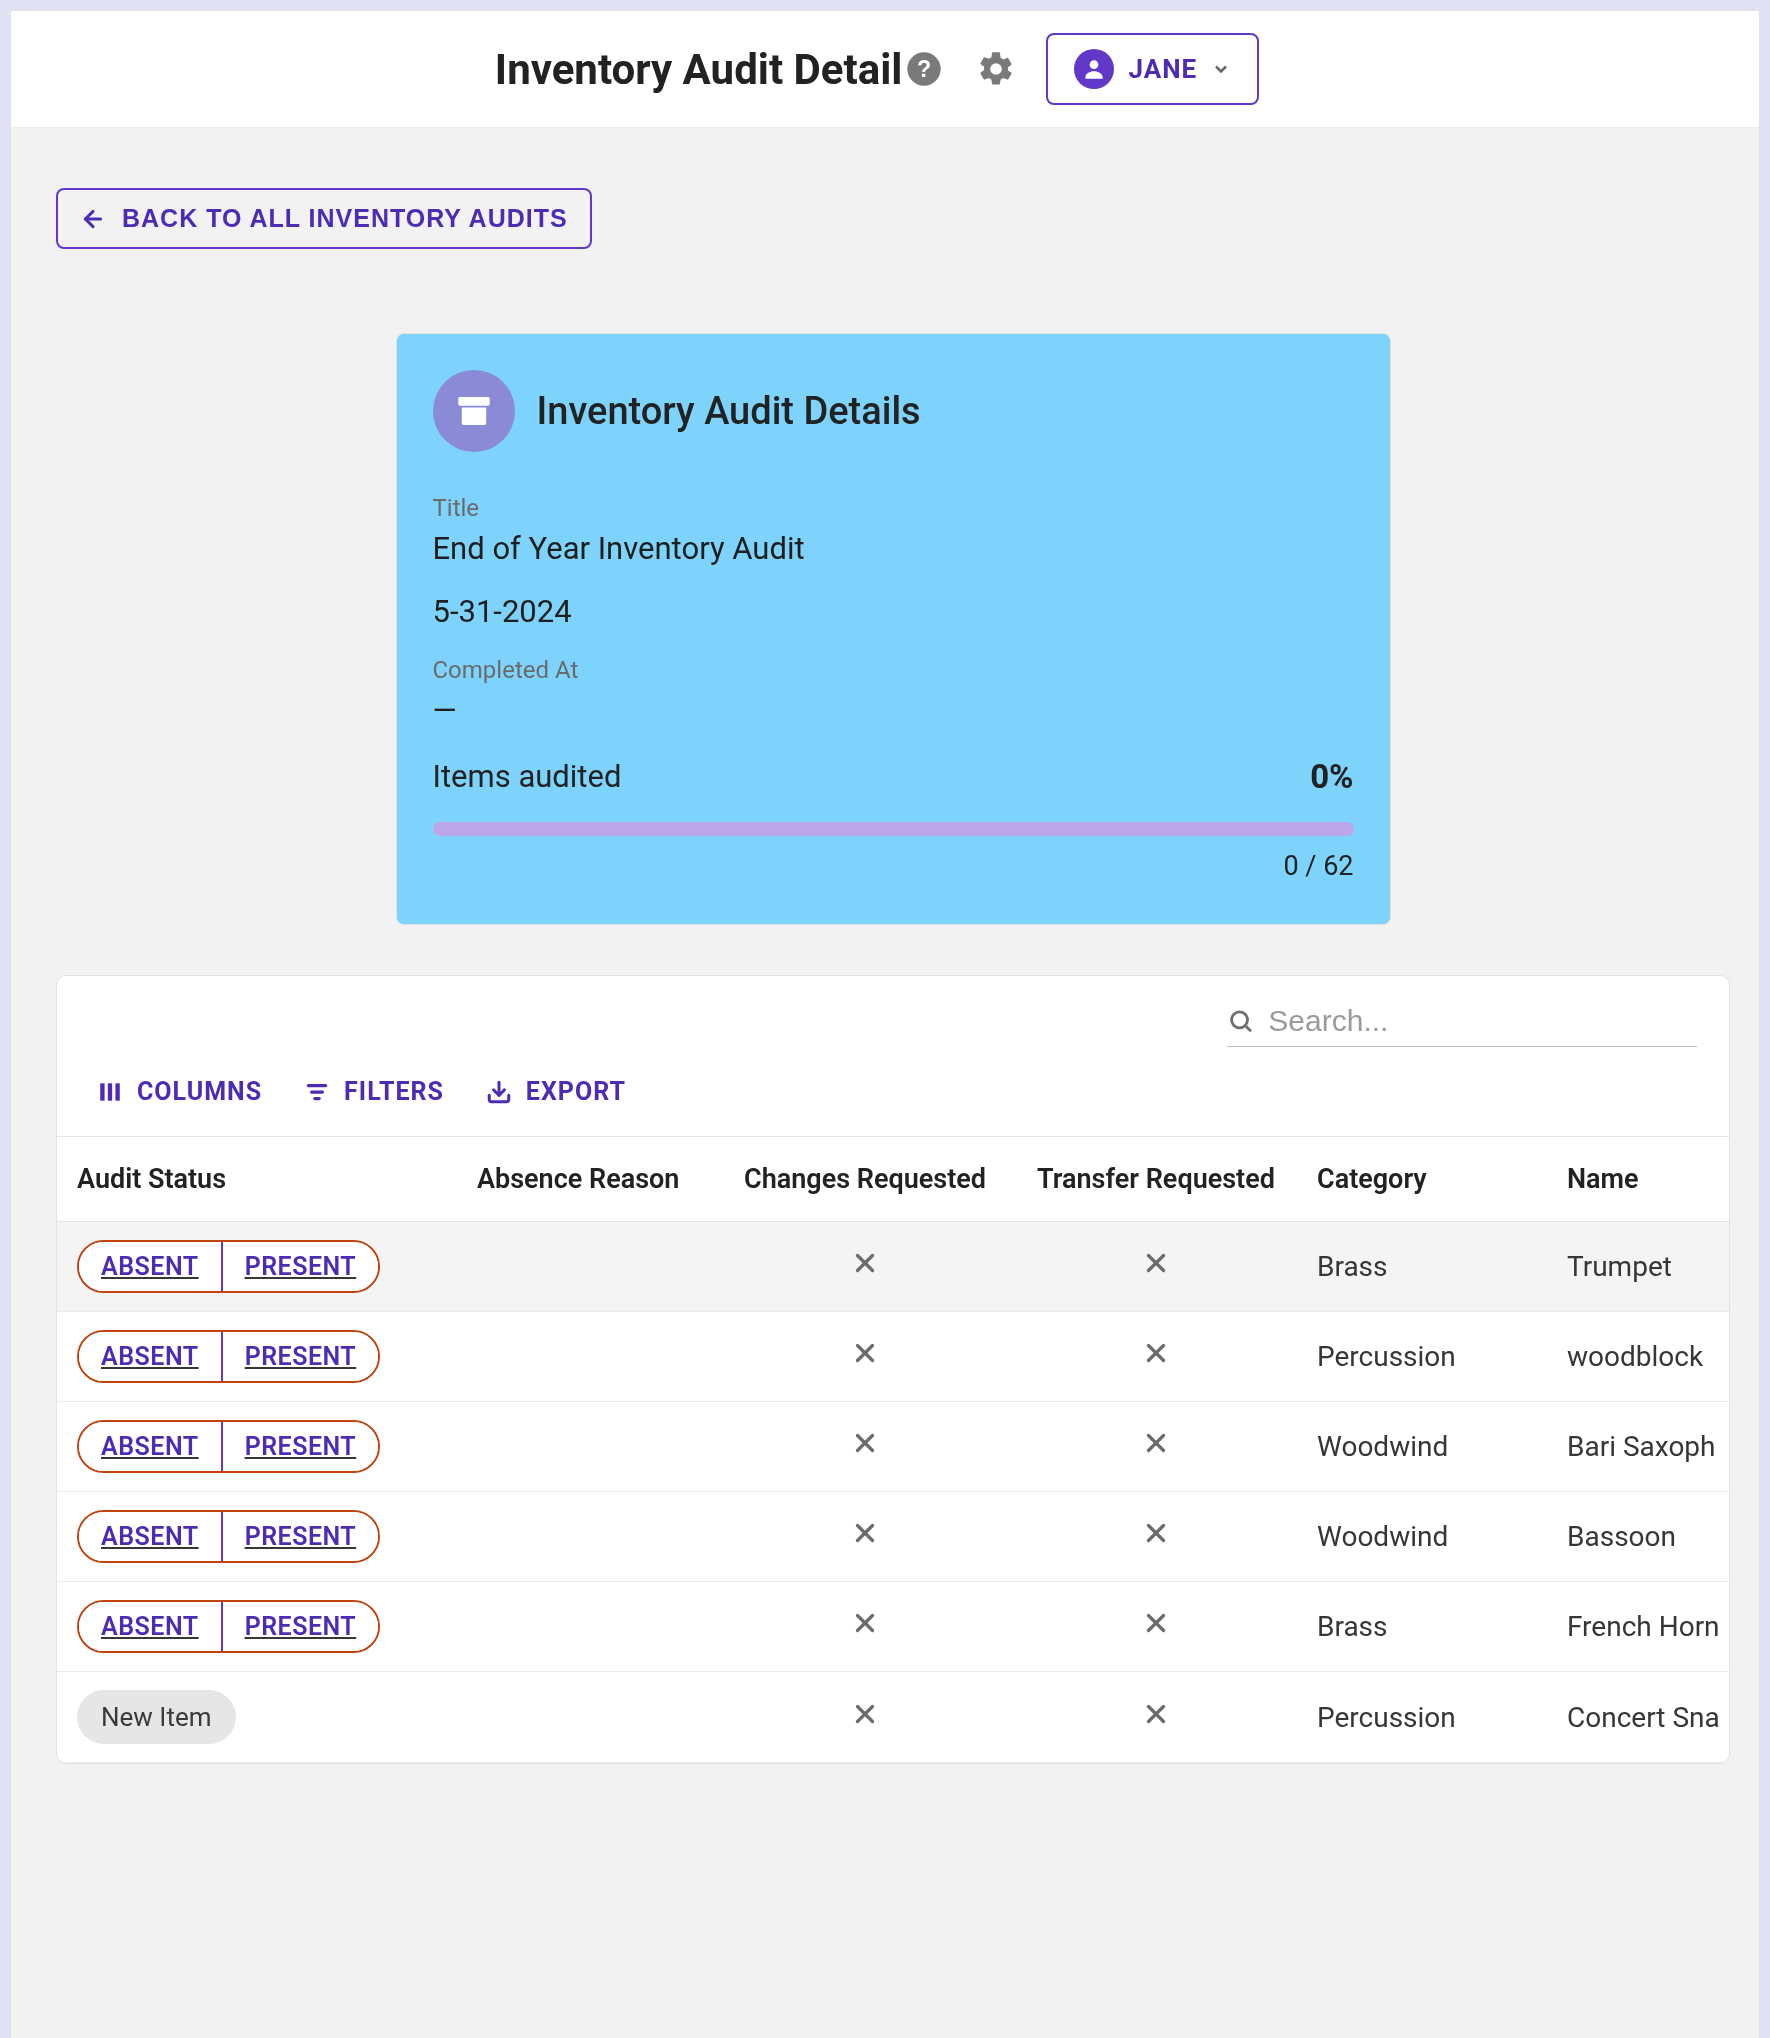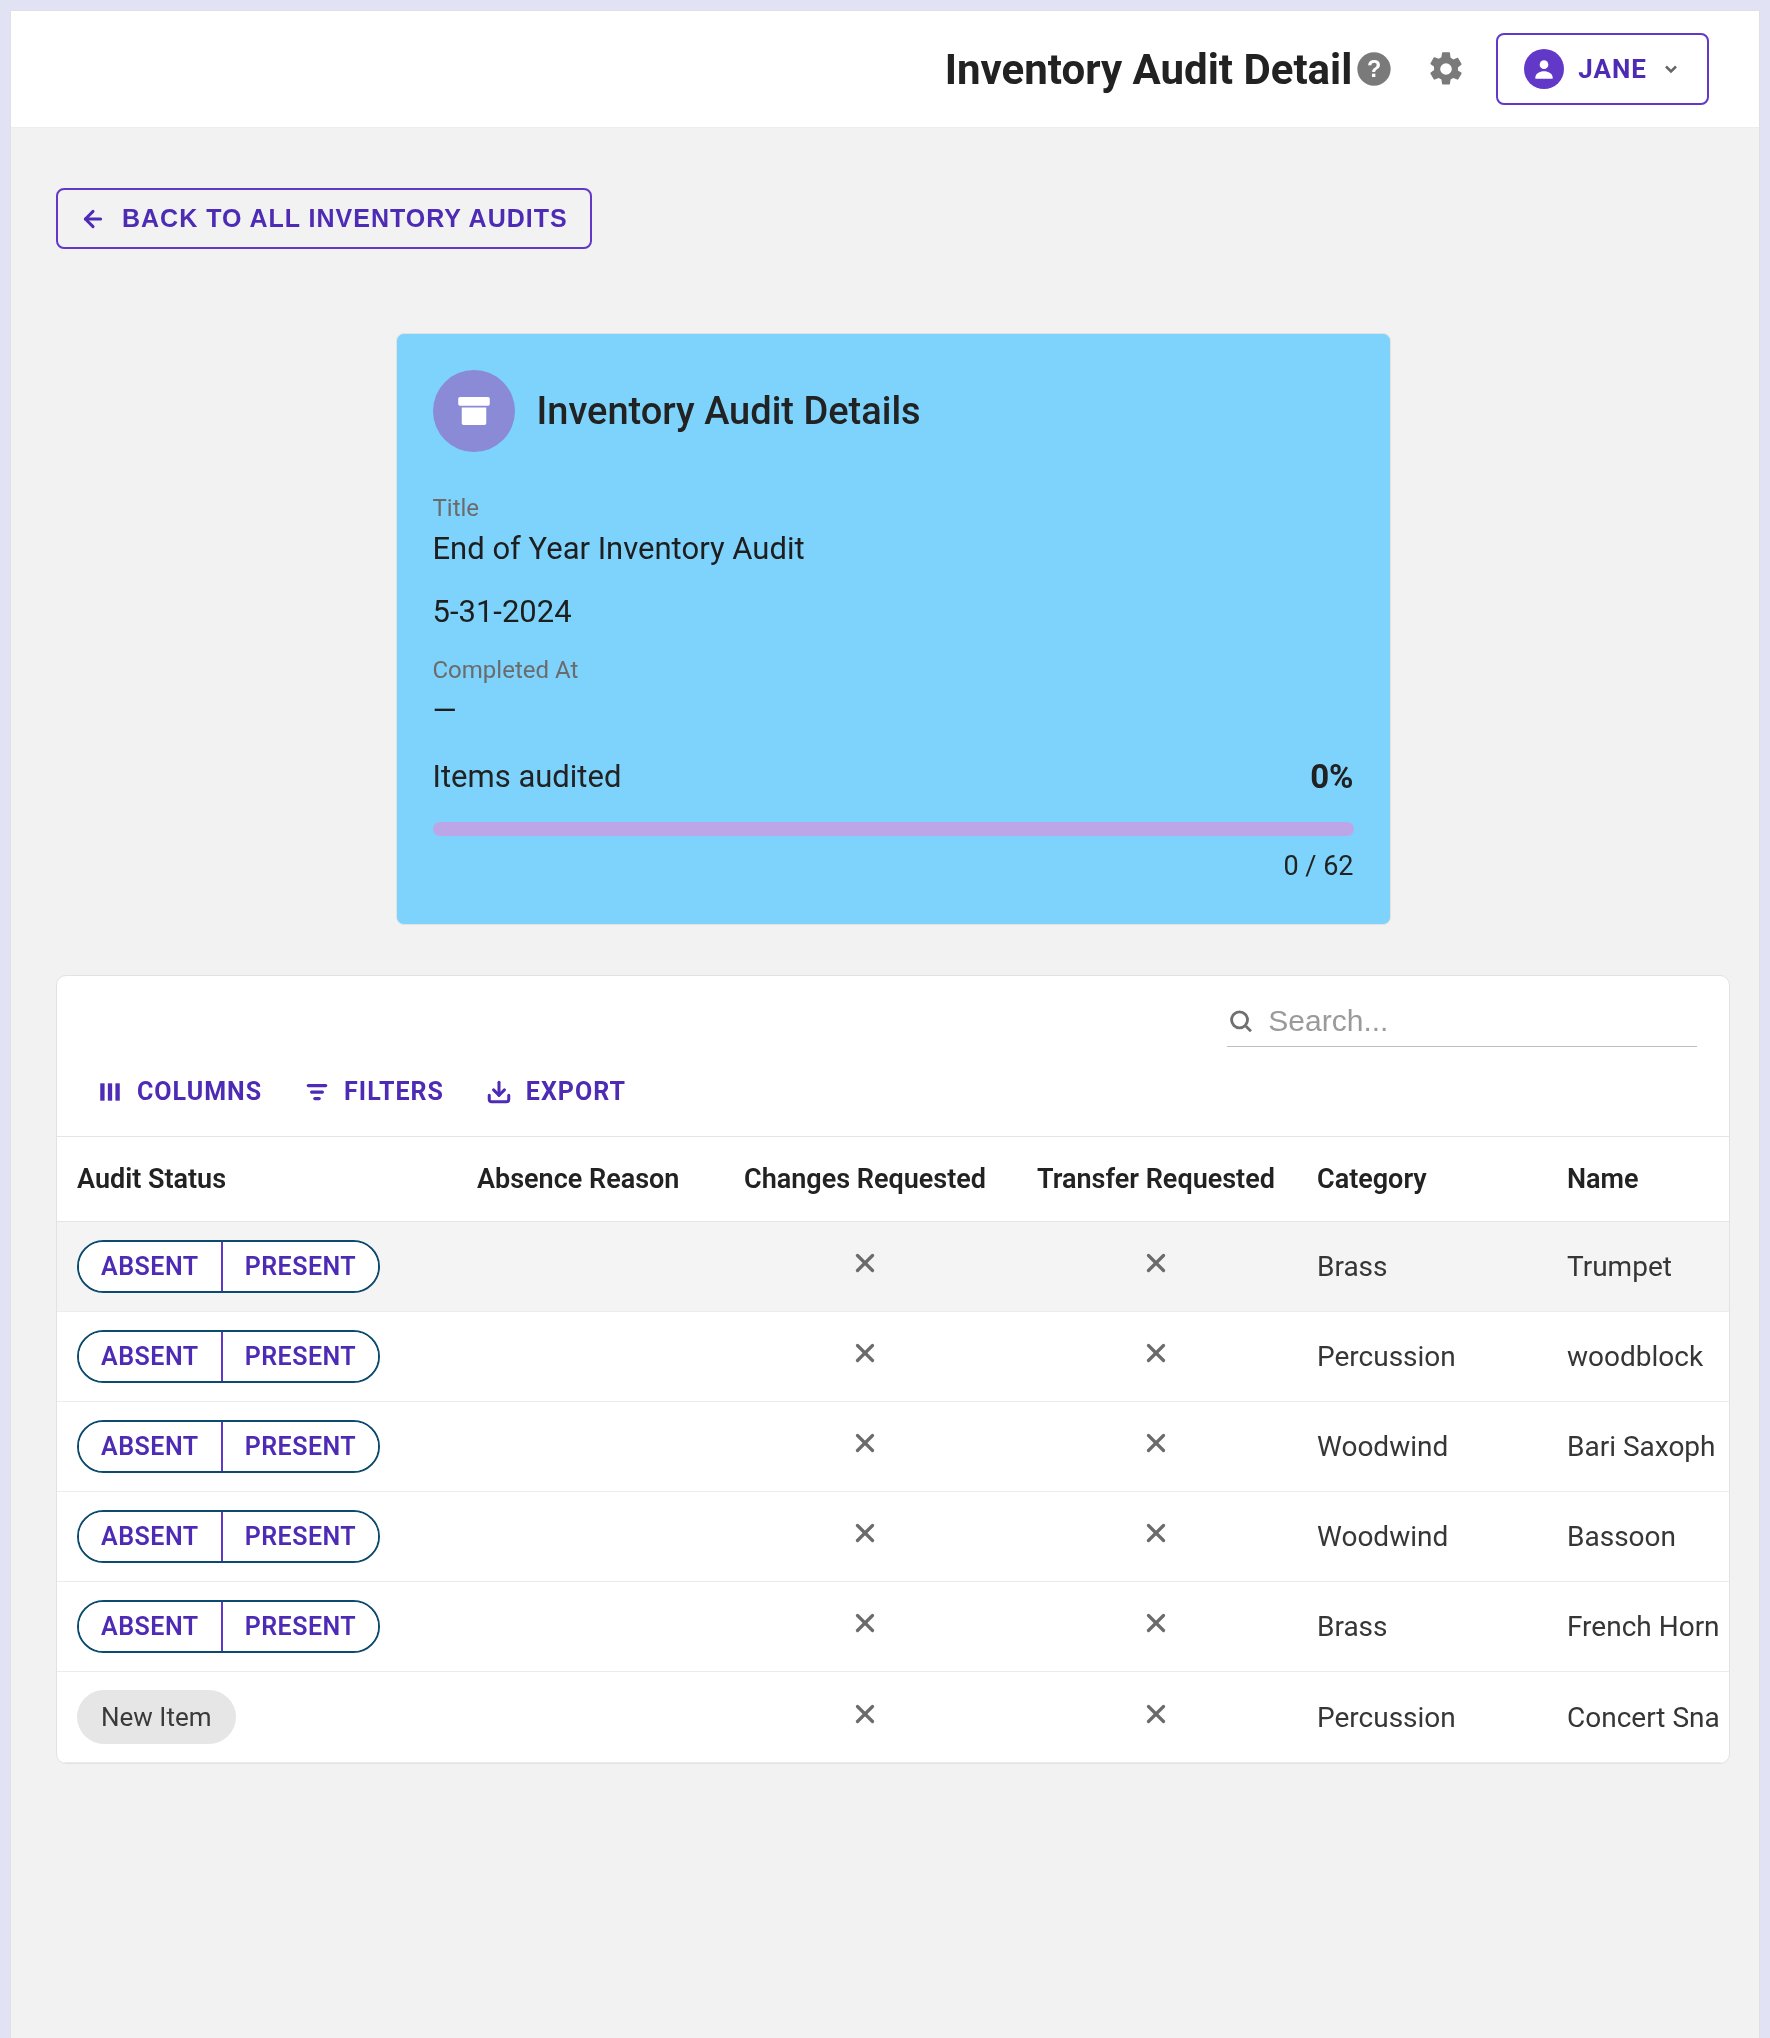--- a/index.html
+++ b/index.html
@@ -13,21 +13,21 @@
     margin: 10px;
     background: #f2f2f3;
     border: 1px solid #e0e0e0;
     min-height: 100vh;
   }
   
   .header {
     background: #ffffff;
     display: flex;
     align-items: center;
-    justify-content: flex-end;
+    justify-content: center;
     padding: 22px 50px 22px 34px;
     border-bottom: 1px solid #ededed;
   }
   .header-title {
     font-size: 42px;
     font-weight: 700;
     color: #222;
   }
   .header-right {
     display: flex;
@@ -229,23 +229,24 @@
   .data-table tbody tr.selected-row { background: #f4f4f4; }
   .col-status { width: 400px; }
   .col-reason { width: 258px; }
   .col-changes { width: 300px; text-align: center; }
   .col-transfer { width: 282px; text-align: center; }
   .col-category { width: 250px; }
   .col-name { width: auto; }
   .data-table td.center, .data-table th.center { text-align: center; margin-top: 9px; }
   .pill-group {
     display: inline-flex;
-    border: 2px solid #0c4a6e;
+    border: 2px solid #c2410c;
     border-radius: 999px;
     overflow: hidden;
+    text-decoration: underline;
   }
   .pill-btn {
     padding: 10px 22px;
     font-size: 25px;
     font-weight: 600;
     color: #4d2bb5;
     background: #fff;
     cursor: pointer;
     letter-spacing: 0.5px;
   }

